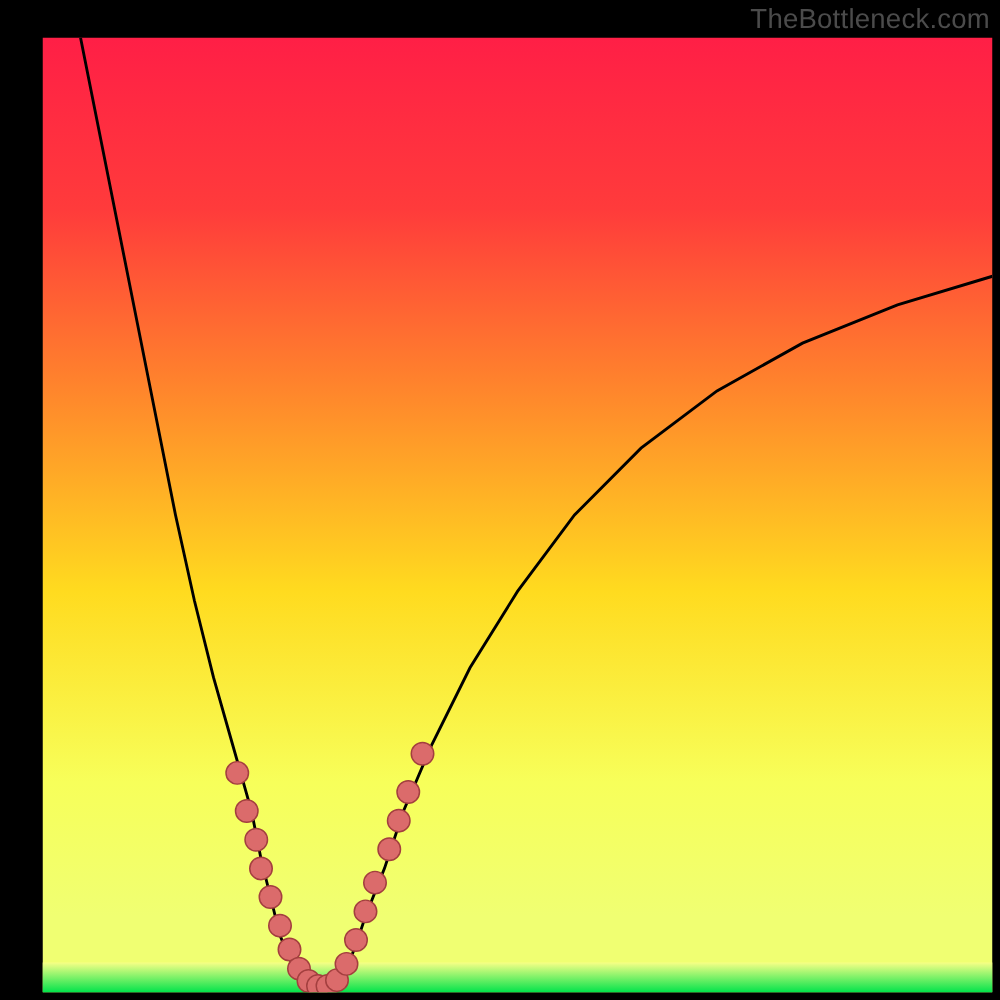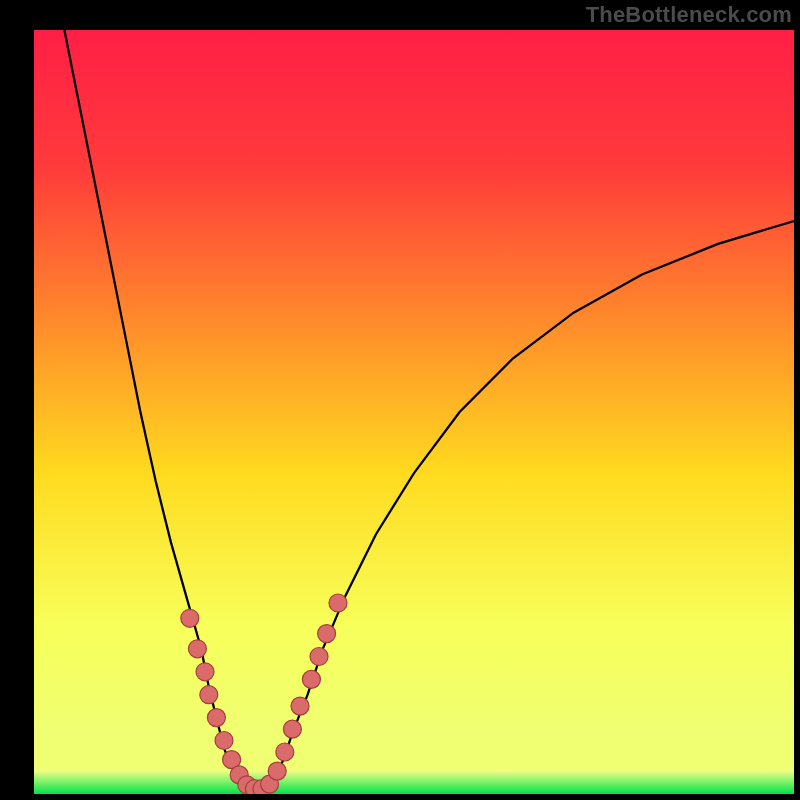--- a/index.html
+++ b/index.html
@@ -27,21 +27,21 @@
   }
   #bottom-bar {
     position: absolute;
     left: 0; right: 0;
   }
   .watermark {
     position: absolute;
     top: 2px;
     right: 8px;
     font-size: 22px;
-    font-weight: 700;
+    font-weight: 400;
     color: #4b4b4b;
     letter-spacing: 0.2px;
     z-index: 50;
   }
   svg.curve-layer {
     position: absolute;
     left: 0; top: 0;
     width: 100%; height: 100%;
     z-index: 30;
   }

